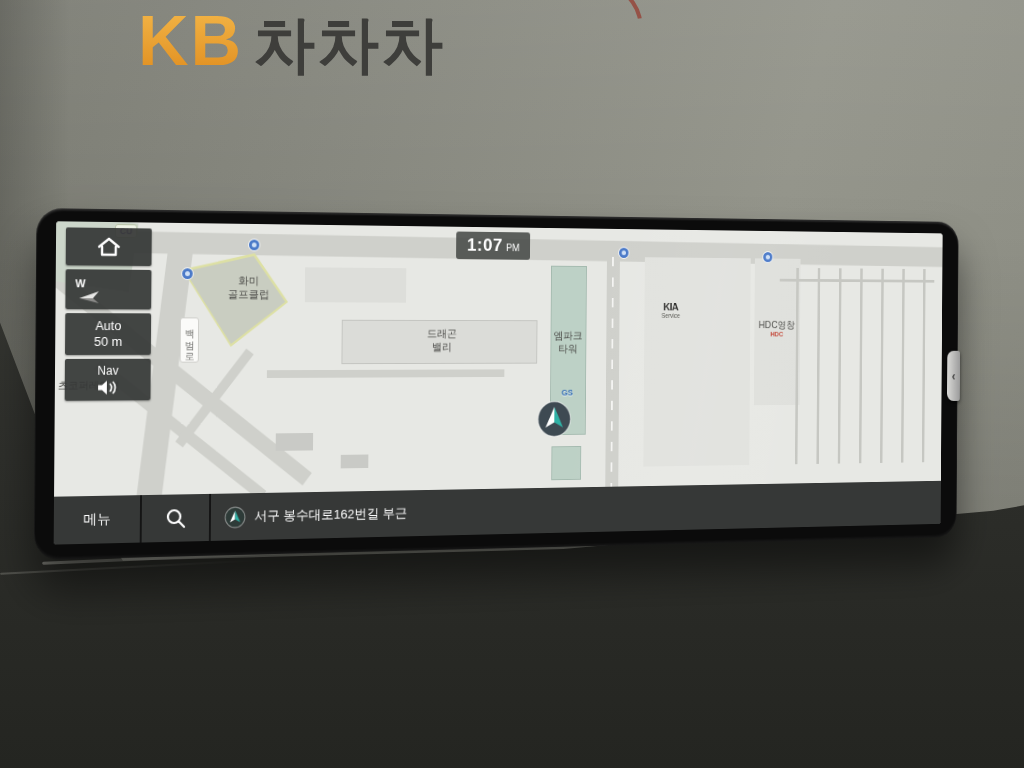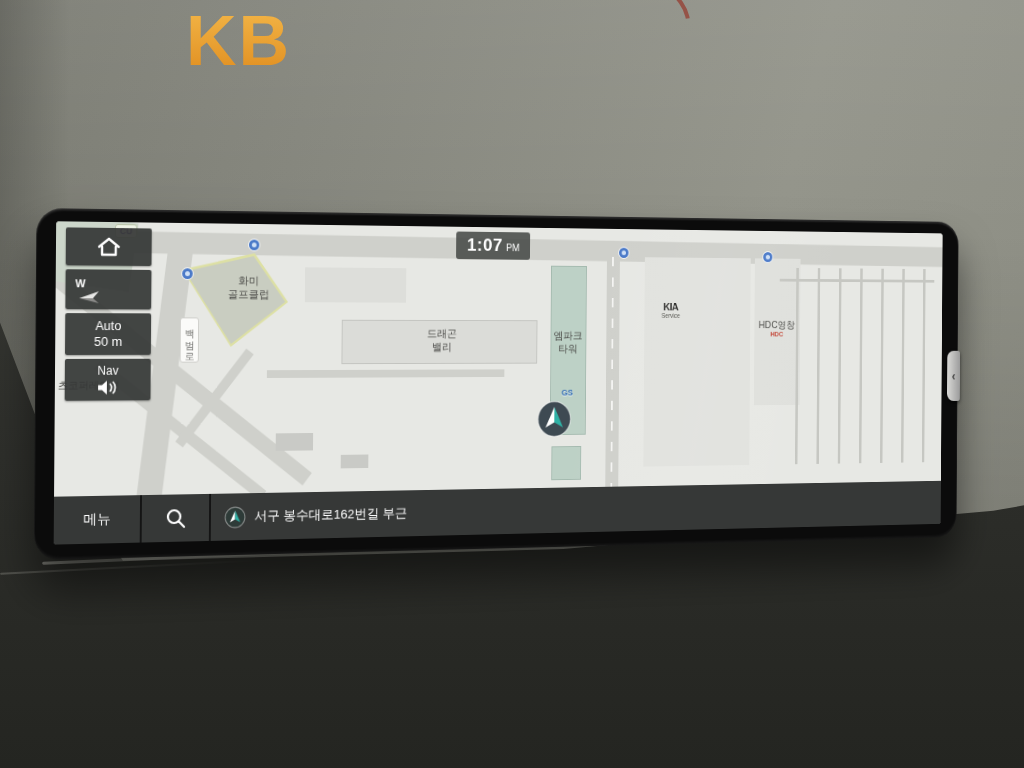--- a/index.html
+++ b/index.html
@@ -11,21 +11,21 @@
   .wall-shade{position:absolute;inset:0;background:linear-gradient(to bottom,rgba(255,255,255,0.06) 0%,rgba(0,0,0,0) 30%,rgba(0,0,0,0.10) 62%,rgba(0,0,0,0.22) 100%);}
   .wall-left-vignette{position:absolute;left:0;top:0;width:70px;height:100%;background:linear-gradient(to right,rgba(0,0,0,0.18),rgba(0,0,0,0));}
   
   .dashboard{
     position:absolute;inset:0;
     background:linear-gradient(to bottom,#44453f 0%,#3a3b36 18%,#2e2f2b 55%,#242521 100%);
     clip-path:polygon(0% 42%,4% 56%,12% 73%,55% 71.5%,97% 66.5%,100% 65.8%,100% 100%,0% 100%);
   }
   .dash-streak{position:absolute;background:linear-gradient(to right,rgba(215,215,205,0.45),rgba(215,215,205,0));border-radius:2px;}
   
-  .brand{position:absolute;left:138px;top:6px;display:flex;align-items:flex-end;margin-left:48px;}
+  .brand{position:absolute;left:138px;top:6px;display:flex;align-items:flex-end;}
   .brand-kb{
     font-size:70px;font-weight:bold;letter-spacing:2px;line-height:1;
     background:linear-gradient(to bottom,#f3b648,#e08e20);
     -webkit-background-clip:text;background-clip:text;color:transparent;
     text-shadow:none;
   }
   .brand-name{font-size:62px;font-weight:bold;color:#3e3e3b;line-height:1;margin-left:10px;margin-top:4px;letter-spacing:2px;}
   .car-arc{position:absolute;border:4px solid rgba(150,60,48,0.75);border-color:rgba(150,60,48,0.75) transparent transparent transparent;border-radius:50%;}
   .arc1{left:205px;top:-28px;width:70px;height:46px;transform:rotate(14deg);}
   .arc2{left:420px;top:-24px;width:80px;height:60px;transform:rotate(38deg);}
@@ -115,20 +115,21 @@
 <body>
 
 <div class="scene">
   <div class="wall-shade"></div>
   <div class="wall-left-vignette"></div>
 
   <div class="brand">
     <div class="car-arc arc1"></div>
     <div class="car-arc arc2"></div>
     <span class="brand-kb">KB</span>
+    <span class="brand-name">차차차</span>
   </div>
 
   <div class="dashboard"></div>
   <div class="dash-streak" style="left:42px;top:553px;width:400px;height:3px;transform:rotate(-2.5deg);"></div>
   <div class="dash-streak" style="left:0px;top:566px;width:260px;height:2px;transform:rotate(-3deg);opacity:0.5;"></div>
 
   <div class="screen-pos">
     <div class="bezel">
       <div class="display">
 

